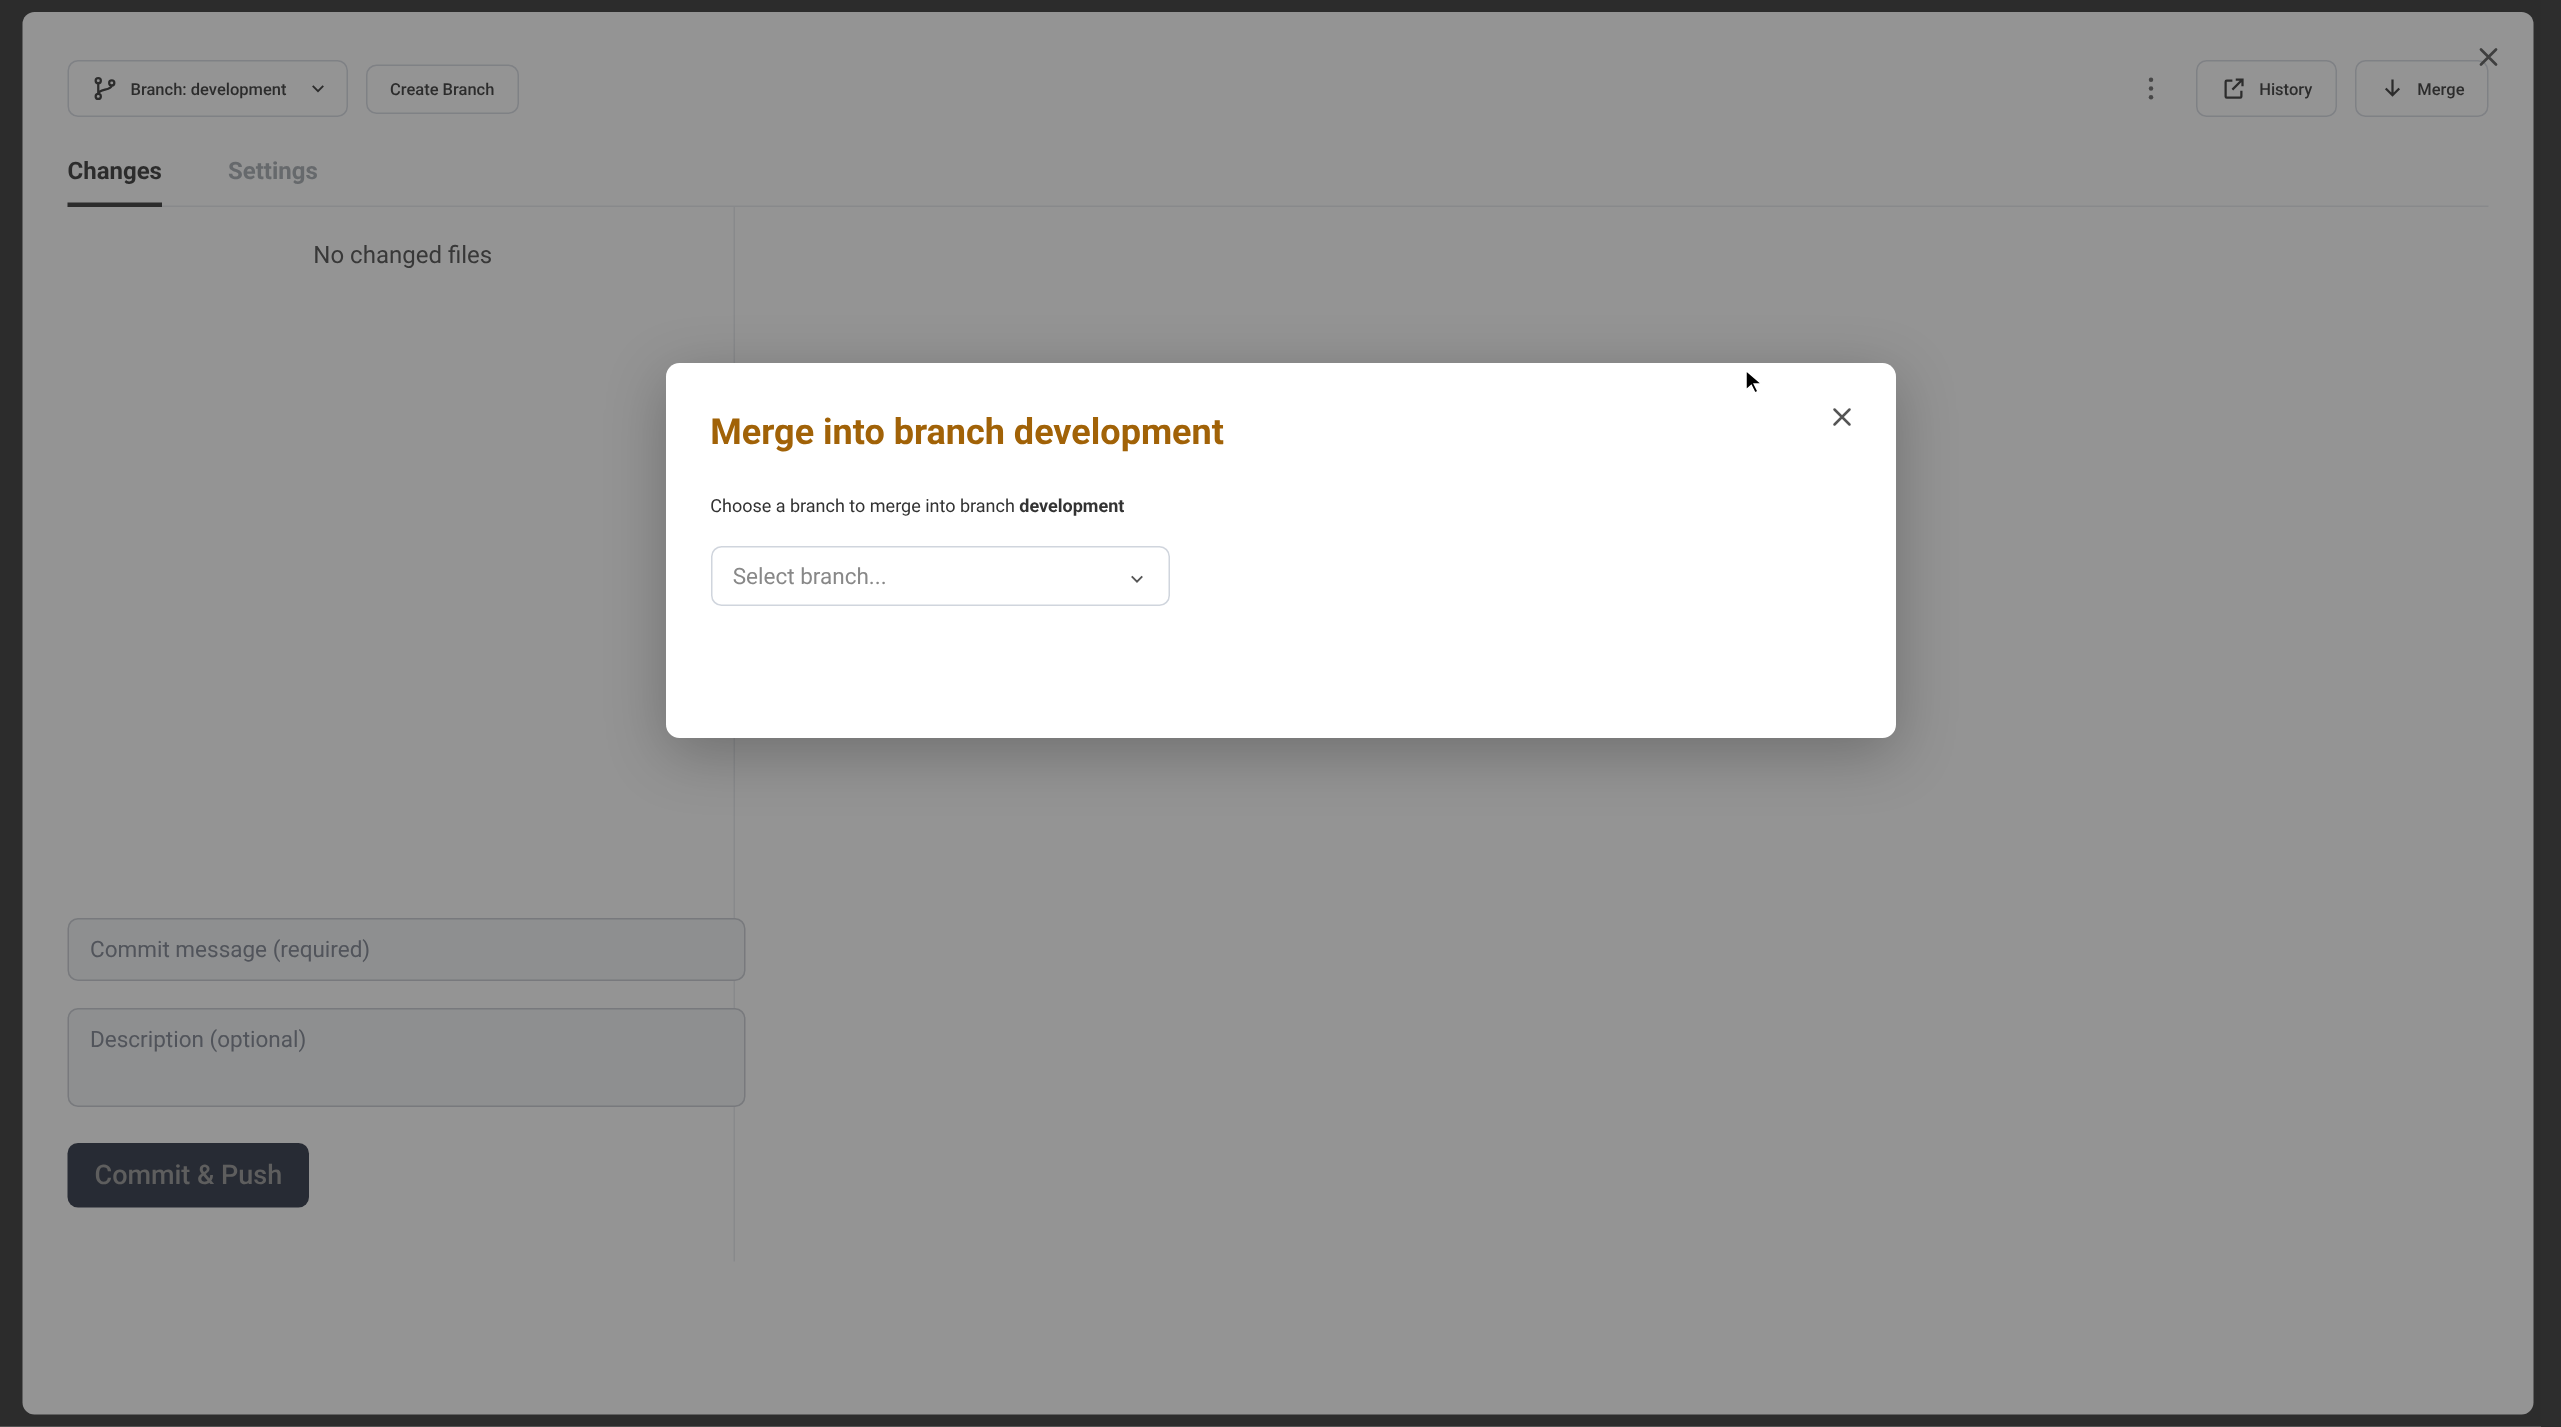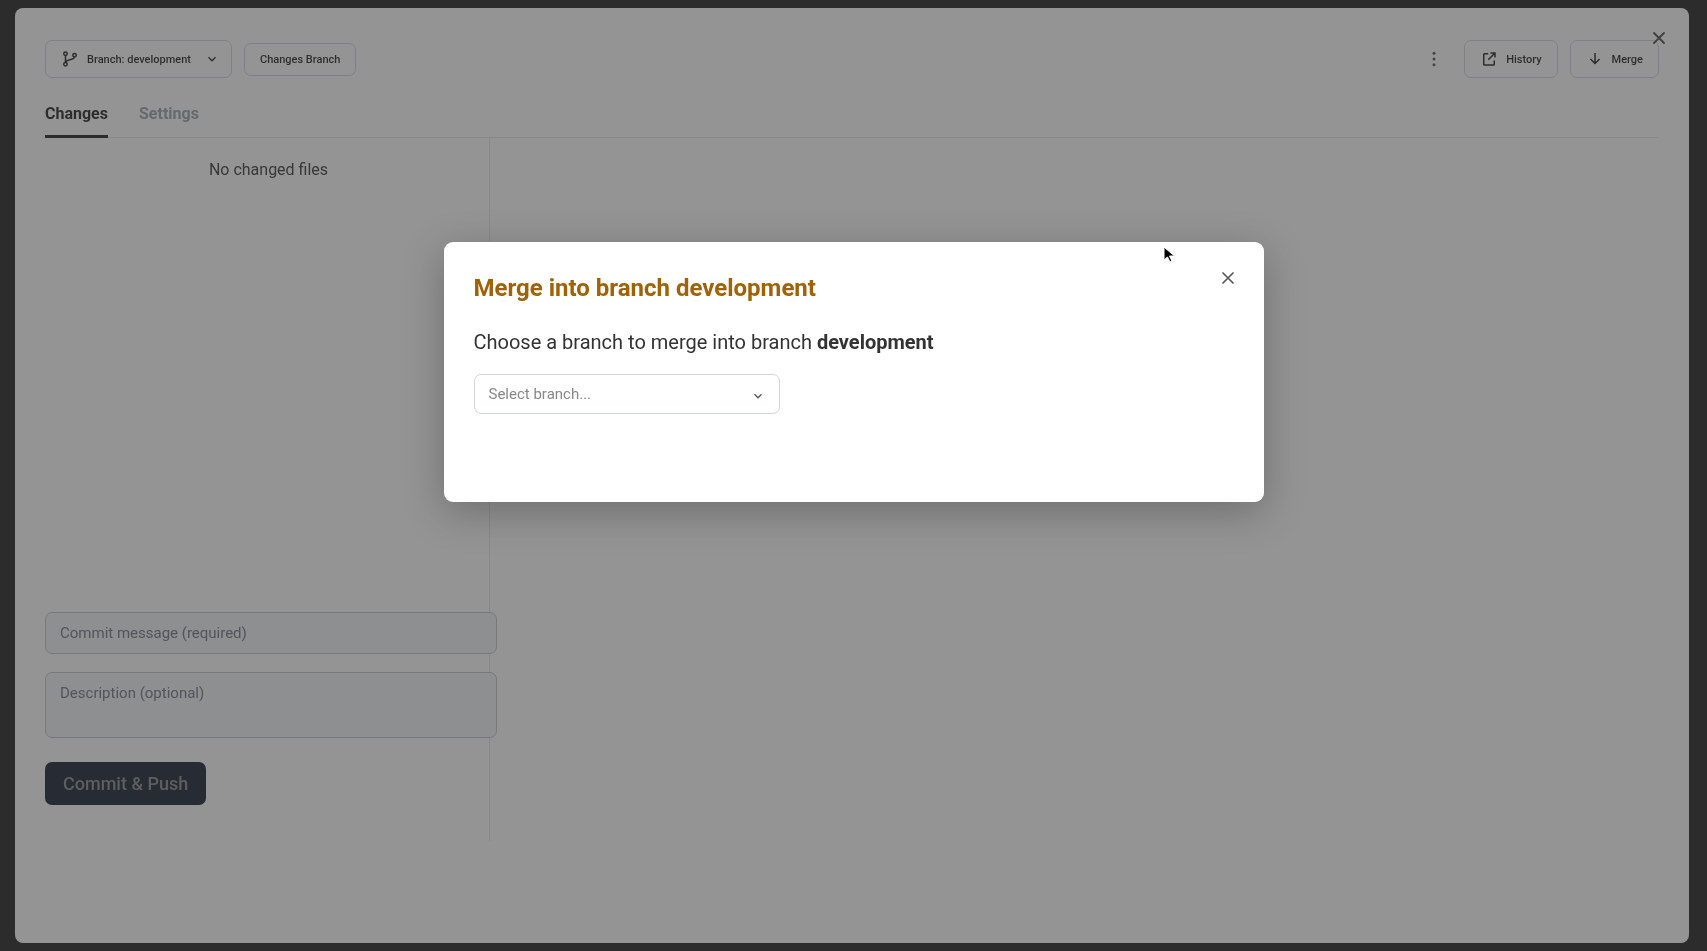--- a/index.html
+++ b/index.html
@@ -9,37 +9,37 @@
     .page-title { font-size: 32px; font-weight: 700; color: #1a1a1a; }
     .feedback-link { display: inline-flex; align-items: center; gap: 6px; color: #0b6bcb; font-size: 15px; font-weight: 500; }
     .feedback-icon { width: 18px; height: 18px; color: #0b6bcb; }
     .close-panel { position: absolute; top: 16px; right: 16px; width: 28px; height: 28px; display: flex; align-items: center; justify-content: center; cursor: pointer; color: #444; }
     .toolbar { display: flex; align-items: center; gap: 12px; margin-bottom: 18px; }
     .btn { display: inline-flex; align-items: center; gap: 8px; border: 1px solid #d0d5dd; background: #fff; border-radius: 7px; padding: 9px 15px; font-size: 11px; color: #1a1a1a; font-weight: 500; cursor: pointer; }
     .btn-branch { padding-right: 40px; position: relative; }
     .chevron { position: absolute; right: 12px; }
     .toolbar-spacer { flex: 1; }
     .icon-btn { width: 36px; height: 36px; display: flex; align-items: center; justify-content: center; cursor: pointer; color: #555; }
-    .tabs { display: flex; gap: 31px; border-bottom: 1px solid #e5e7eb; text-align: right; }
+    .tabs { display: flex; gap: 44px; border-bottom: 1px solid #e5e7eb; text-align: right; }
     .tab { padding: 8px 0 12px 0; font-size: 16px; font-weight: 700; color: #9aa0a6; cursor: pointer; border-bottom: 3px solid transparent; margin-bottom: -1px; }
     .tab.active { color: #1a1a1a; border-bottom-color: #1a1a1a; }
     .content-area { display: flex; height: calc(100% - 200px); }
     .sidebar-changes { width: 445px; border-right: 1px solid #e5e7eb; padding-top: 22px; display: flex; flex-direction: column; }
     .no-changes { font-size: 16px; color: #333; padding-left: 3px; text-align: center; }
     .commit-form { margin-top: auto; padding: 10px 0 36px 0; }
     .input, .textarea { width: 452px; border: 1px solid #c0c4cc; background: #f1f3f5; border-radius: 7px; padding: 11px 14px; font-size: 15px; color: #333; }
     .input { margin-bottom: 18px; }
     .textarea { height: 66px; resize: none; margin-bottom: 20px; }
     .input::placeholder, .textarea::placeholder { color: #6b7280; }
     .commit-btn { background: #0f172a; border: none; border-radius: 7px; padding: 11px 18px; font-size: 18px; color: #888; font-weight: 500; }
     .overlay { position: absolute; inset: 0; background: rgba(60,60,60,0.55); display: flex; align-items: flex-start; justify-content: center; }
     .modal { background: #fff; border-radius: 9px; width: 820px; margin-top: 242px; padding: 32px 30px 30px 30px; box-shadow: 0 10px 40px rgba(0,0,0,0.25); position: relative; }
     .modal-title { font-size: 24px; font-weight: 700; color: #a16207; margin-bottom: 28px; }
     .modal-close { position: absolute; top: 26px; right: 26px; cursor: pointer; color: #555; }
-    .modal-desc { font-size: 20px; color: #333; margin-bottom: 20px; margin-top: 20px; }
+    .modal-desc { font-size: 12px; color: #333; margin-bottom: 20px; margin-top: 20px; }
     .modal-desc strong { font-weight: 700; }
     .select-box { width: 306px; border: 1px solid #d0d5dd; border-radius: 7px; padding: 10px 14px; font-size: 15px; color: #888; display: flex; align-items: flex-end; justify-content: space-between; cursor: pointer; margin-bottom: 58px; }
     .modal-footer { display: flex; justify-content: flex-end; gap: 10px; }
     .btn-cancel { border: 1px solid #d0d5dd; background: #fff; border-radius: 7px; padding: 10px 20px; font-size: 15px; font-weight: 500; cursor: pointer; }
     .btn-merge { border: none; background: #efefef; color: #a0a0a0; border-radius: 7px; padding: 10px 20px; font-size: 15px; font-weight: 500; cursor: pointer; }
     .cursor-ptr { position: absolute; top: 246px; left: 1163px; pointer-events: none; }
     svg { display: block; }
   </style>
 </head>
 <body>
@@ -58,21 +58,21 @@
           <circle cx="6" cy="19" r="2.3"></circle>
           <circle cx="18" cy="7" r="2.3"></circle>
           <path d="M6 7v10M18 9c0 5-12 3-12 8"></path>
         </svg>
       <span>Branch: development</span>
       <svg class="chevron" width="14" height="14" viewBox="0 0 24 24" fill="none" stroke="currentColor" stroke-width="2.2">
           <path d="M6 9l6 6 6-6"></path>
         </svg>
     </button>
     <button class="btn">
-      <span>Changes Branch</span>
+      <span>Create Branch</span>
     </button>
     <div class="toolbar-spacer"></div>
     <div class="icon-btn">
       <svg width="20" height="20" viewBox="0 0 24 24" fill="currentColor">
           <circle cx="12" cy="5" r="1.8"></circle>
           <circle cx="12" cy="12" r="1.8"></circle>
           <circle cx="12" cy="19" r="1.8"></circle>
         </svg>
     </div>
     <button class="btn">

